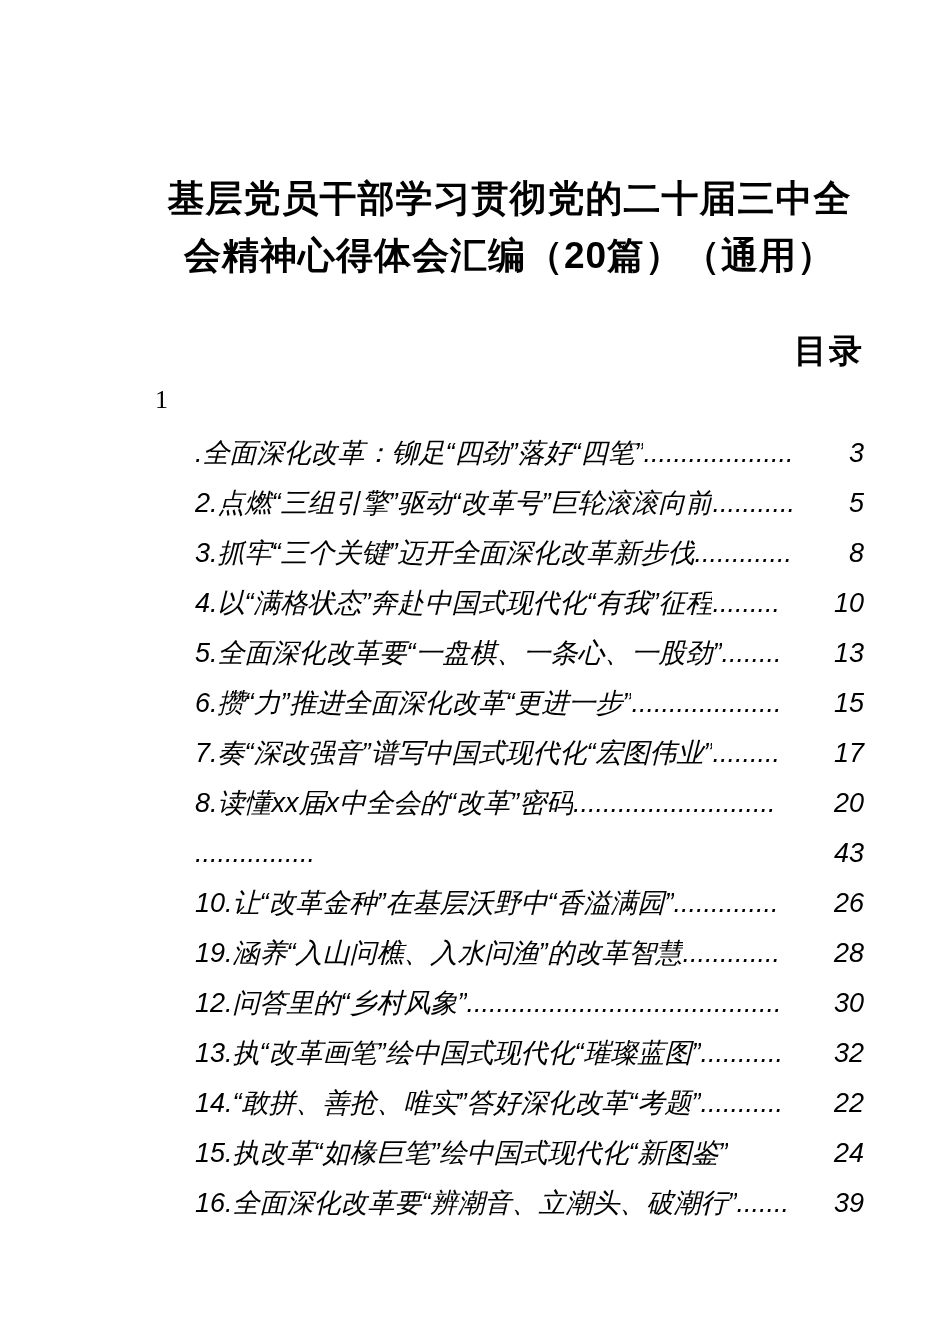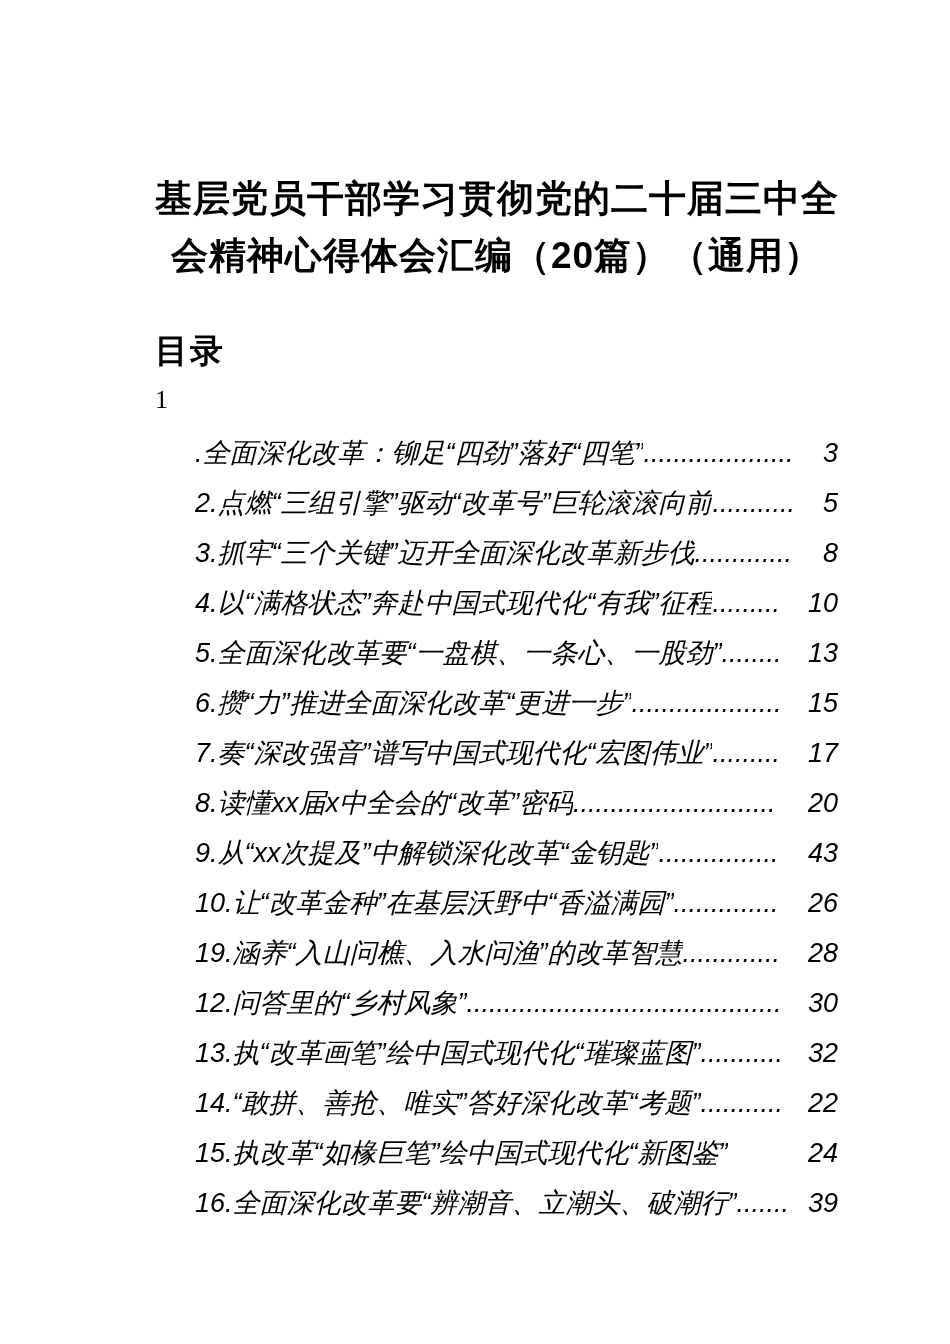--- a/index.html
+++ b/index.html
@@ -11,40 +11,40 @@
     position: relative;
     width: 950px;
     height: 1344px;
     margin: 0 auto;
     background: #ffffff;
     color: #000000;
     font-family: "Liberation Sans", sans-serif;
     overflow: hidden;
   }
   .content {
-    padding: 170px 112px 0 155px; 
+    padding: 170px 86px 0 155px; 
   }
   .doc-title {
     margin: 0;
     font-size: 37px;
     font-weight: 700;
     line-height: 57px;
     text-align: center;
     letter-spacing: 1px;
   }
   .title-line {
     display: block;
     white-space: nowrap;
   }
   .toc-heading {
     margin: 48px 0 0 0;
     font-size: 33px;
     font-weight: 700;
     line-height: 38px;
-    text-align: left;
+    text-align: right;
     letter-spacing: 2px;
   }
   .stray-number {
     margin: 15px 0 0 0;
     font-family: "Liberation Serif", serif;
     font-size: 26px;
     line-height: 30px;
     text-align: left;
   }
   .toc-list {
@@ -134,21 +134,20 @@
     <span class="toc-page">17</span>
   </div>
 
   <div class="toc-row">
     <span class="toc-text">8.读懂xx届x中全会的“改革”密码</span>
     <span class="toc-dots">...........................</span>
     <span class="toc-page">20</span>
   </div>
 
   <div class="toc-row">
-    <span class="toc-text">9.从“xx次提及”中解锁深化改革“金钥匙”</span>
     <span class="toc-dots">................</span>
     <span class="toc-page">43</span>
   </div>
 
   <div class="toc-row">
     <span class="toc-text">10.让“改革金种”在基层沃野中“香溢满园”</span>
     <span class="toc-dots">..............</span>
     <span class="toc-page">26</span>
   </div>
 

